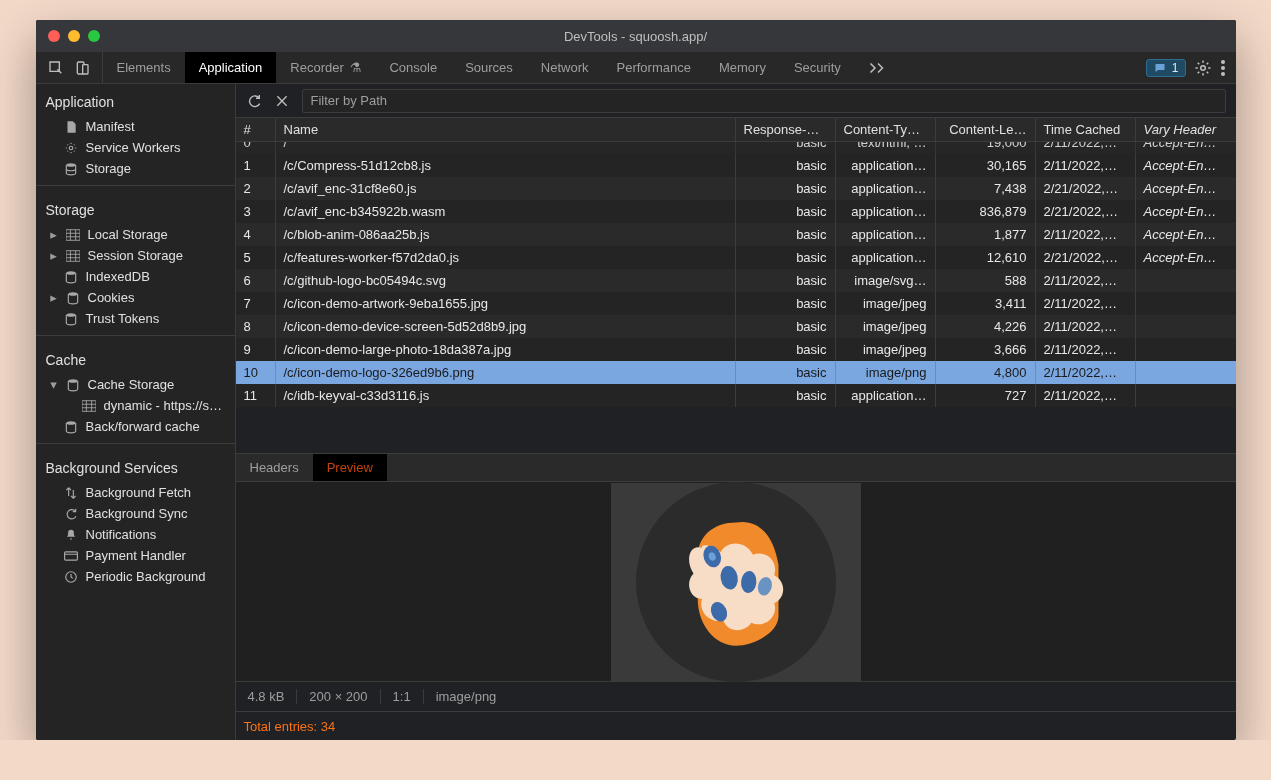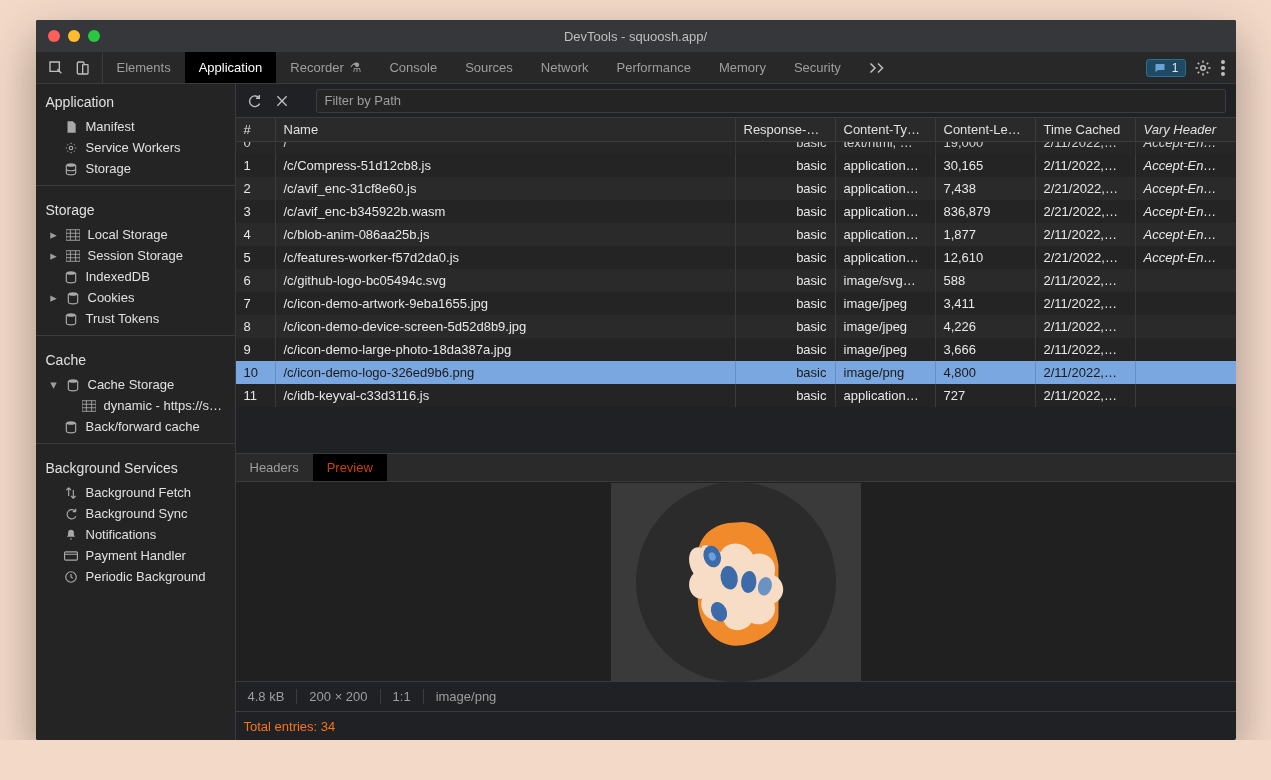--- a/index.html
+++ b/index.html
@@ -96,37 +96,37 @@
   
   .main { flex:1; display:flex; flex-direction:column; overflow:hidden; }
   .toolbar {
     height:34px; display:flex; align-items:center; gap:12px;
     padding:0 10px; border-bottom:1px solid #3c3c3c;
   }
   .toolbar .ti { color:#bfbfbf; width:16px; height:16px; }
   .filter {
     flex:1; height:24px; background:#242424; border:1px solid #3c3c3c;
     color:#9e9e9e; padding:0 8px; border-radius:2px;
-    display:flex; align-items:center;margin-left:14px;
+    display:flex; align-items:center;
   }
   
   .table-wrap { flex:1; display:flex; flex-direction:column; overflow:hidden; }
   .thead {
     display:flex; background:#2a2a2a; border-bottom:1px solid #3c3c3c;
     font-size:13px; color:#e0e0e0;
   }
   .th, .td {
     padding:4px 8px; border-right:1px solid #3c3c3c;
     overflow:hidden; white-space:nowrap; text-overflow:ellipsis;
   }
   .col-idx { width:40px; }
   .col-name { flex:1; min-width:160px; }
   .col-resp { width:100px; text-align:left; }
-  .col-ctype { width:100px; text-align:left; }
-  .col-clen { width:100px; }
+  .col-ctype { width:100px; text-align:right; }
+  .col-clen { width:100px; text-align:right; }
   .col-time { width:100px; text-align:left; }
   .col-vary { width:100px; text-align:left; border-right:none;font-style:italic; }
   .td.col-resp { text-align:right; }
   .tbody { overflow-y:auto; }
   .tr { display:flex; font-size:13px; }
   .tr:nth-child(odd) { background:#2a2a2a; }
   .tr:nth-child(even) { background:#242424; }
   .tr.selected { background:#7aa7e0; color:#1a1a1a; }
   .tr.selected .td { border-right-color: rgba(0,0,0,0.15); }
   .tr.partial { filter: brightness(0.9); }

